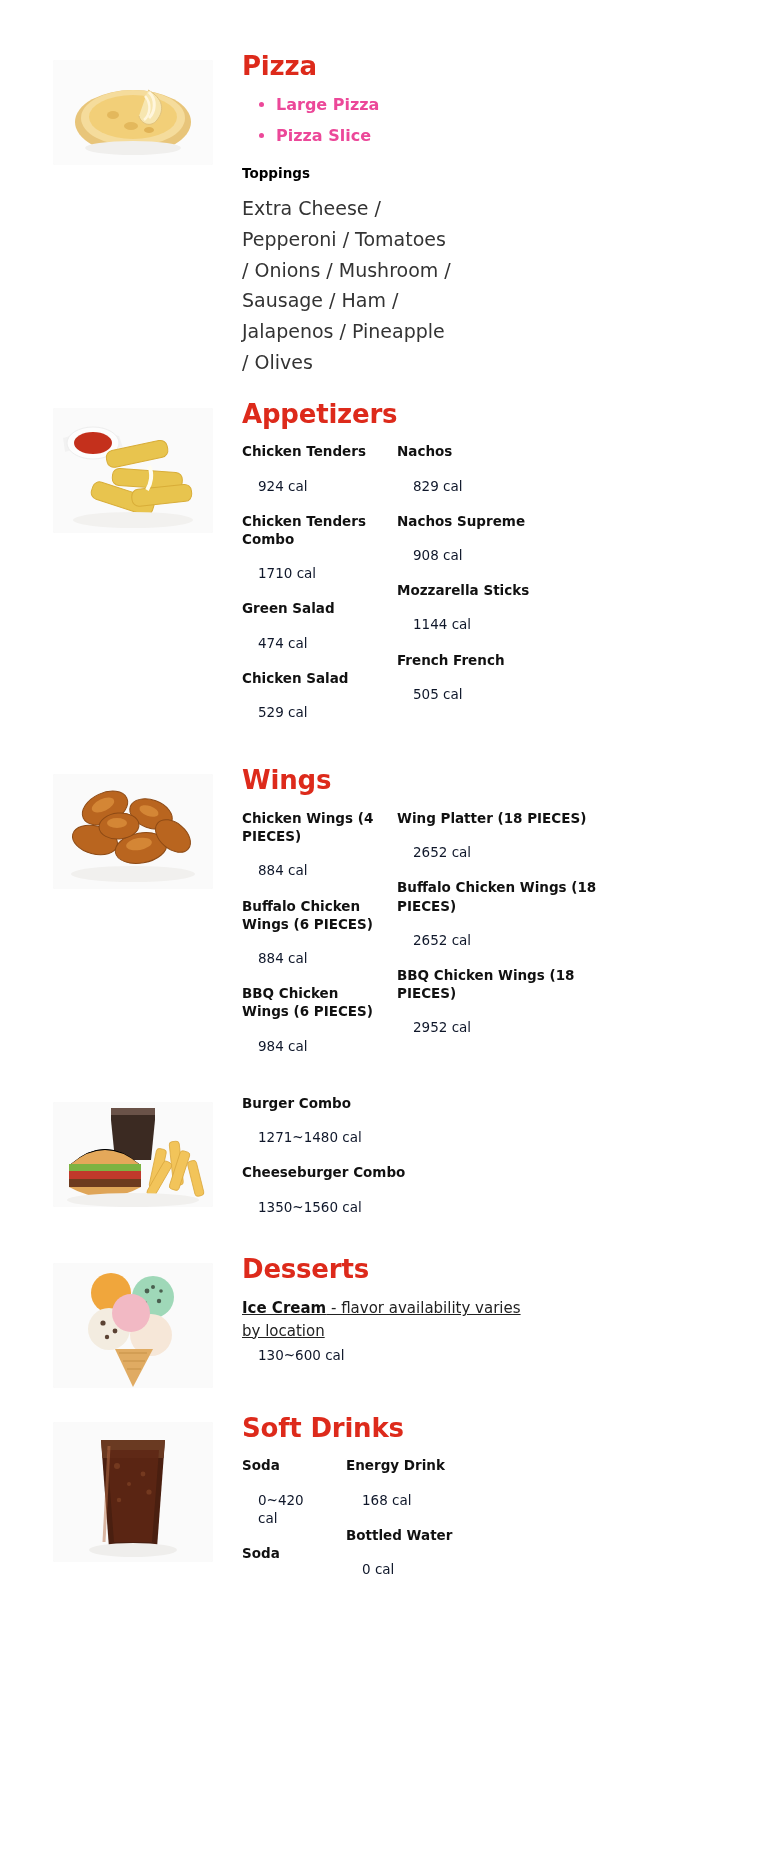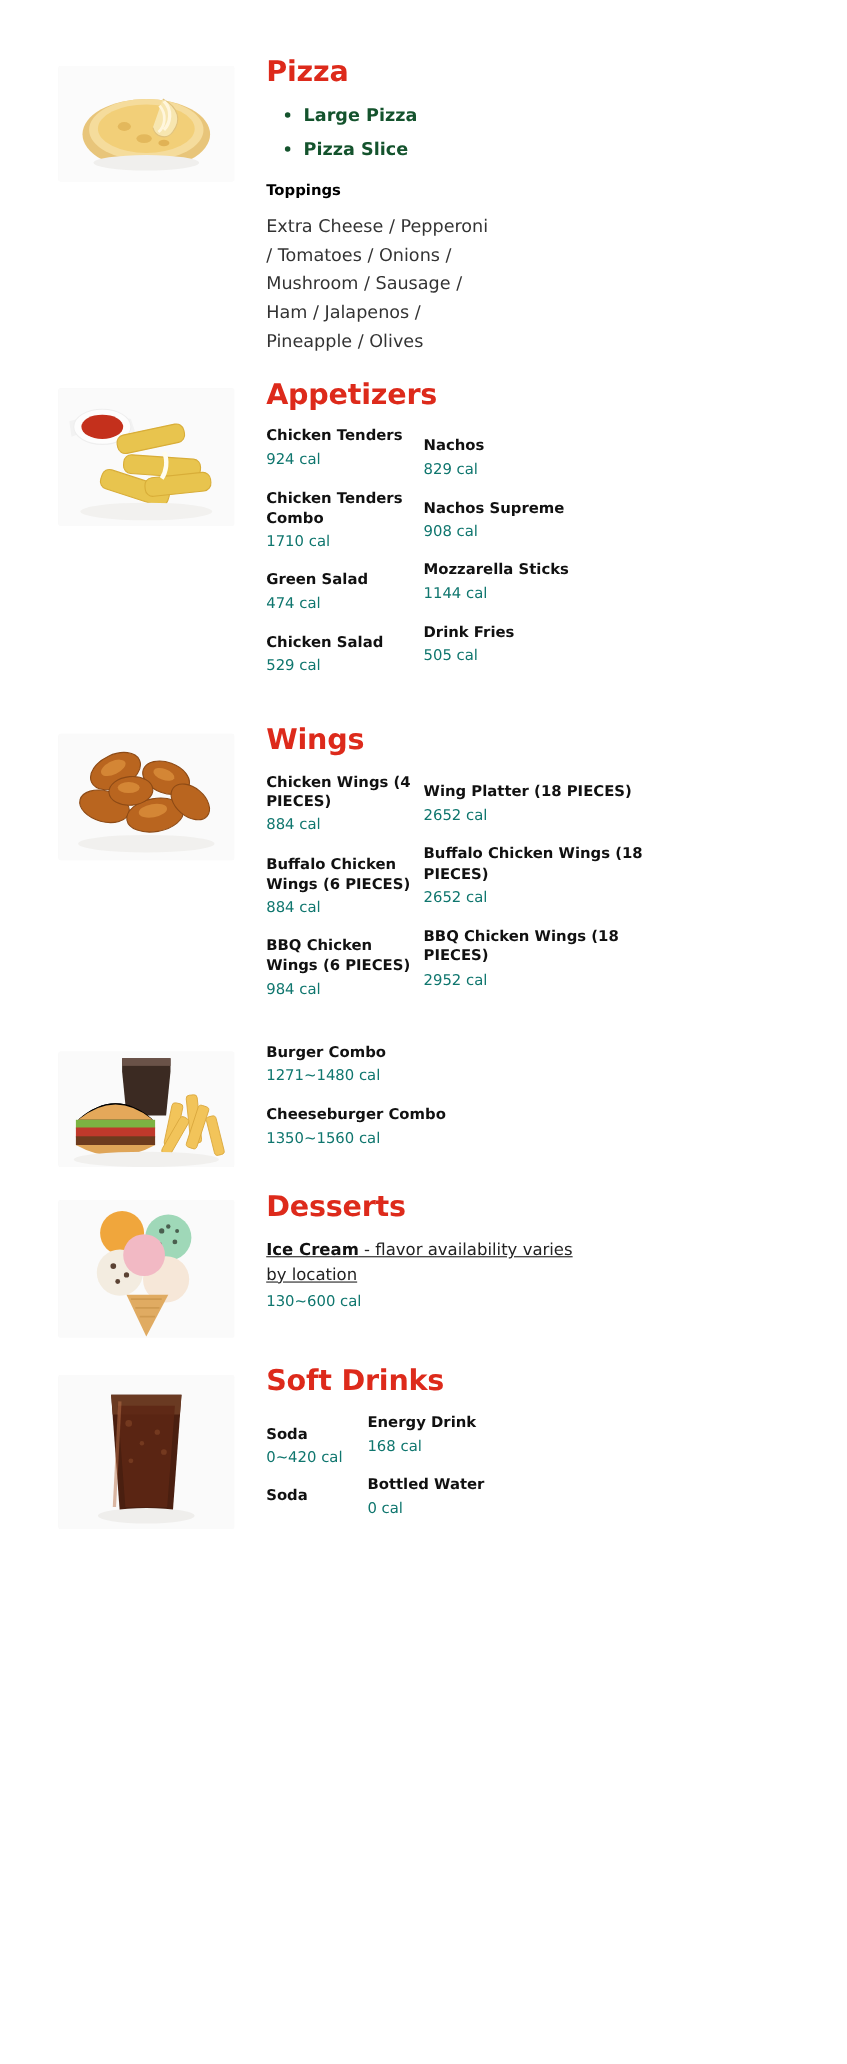--- a/index.html
+++ b/index.html
@@ -52,60 +52,59 @@
     line-height: 1.1;
   }
   .bullets {
     margin: 0 0 18px 0;
     padding-left: 34px;
     list-style: disc;
   }
   .bullets li {
     font-size: 16px;
     font-weight: bold;
-    color: #14532d;
+    color: #ec4899;
     margin-bottom: 11px;
     line-height: 1.3;
   }
   .sub-label {
     font-size: 13.5px;
     font-weight: bold;
     color: #000000;
     margin: 0 0 12px 0;
   }
   .toppings-text {
-    font-size: 16px;
+    font-size: 19px;
     color: #333;
     line-height: 1.62;
     max-width: 210px;
     margin: 0;
   }
   .grid2 {
     display: flex;
-    gap: 0;
-    align-items: center;
+    gap: 12px;
   }
   .col {
     width: 143px;
     flex: 0 0 143px;
   }
   .col.wide { width: 200px; flex: 0 0 200px; }
   .item { margin-bottom: 17px; }
   .item-name {
     font-size: 13.5px;
     font-weight: bold;
     color: #111;
     line-height: 1.35;
     margin: 0 0 3px 0;
   }
   .item-cal {
     font-size: 13.5px;
-    color: #0f766e;
+    color: #0f172a;
     line-height: 1.35;
-    margin: 0;
+    margin: 16px;
   }
   .desc-line {
     font-size: 15px;
     color: #222;
     line-height: 1.5;
     margin: 0;
     max-width: 300px;
     text-decoration: underline;
   }
   .desc-line b { color: #111; }
@@ -191,21 +190,21 @@
           </div>
           <div class="item">
             <p class="item-name">Nachos Supreme</p>
             <p class="item-cal">908 cal</p>
           </div>
           <div class="item">
             <p class="item-name">Mozzarella Sticks</p>
             <p class="item-cal">1144 cal</p>
           </div>
           <div class="item">
-            <p class="item-name">Drink Fries</p>
+            <p class="item-name">French French</p>
             <p class="item-cal">505 cal</p>
           </div>
         </div>
       </div>
     </div>
   </div>
 
   <div class="section" style="padding-top:28px;">
     <div class="thumb-col">
       <div class="thumb h115">

